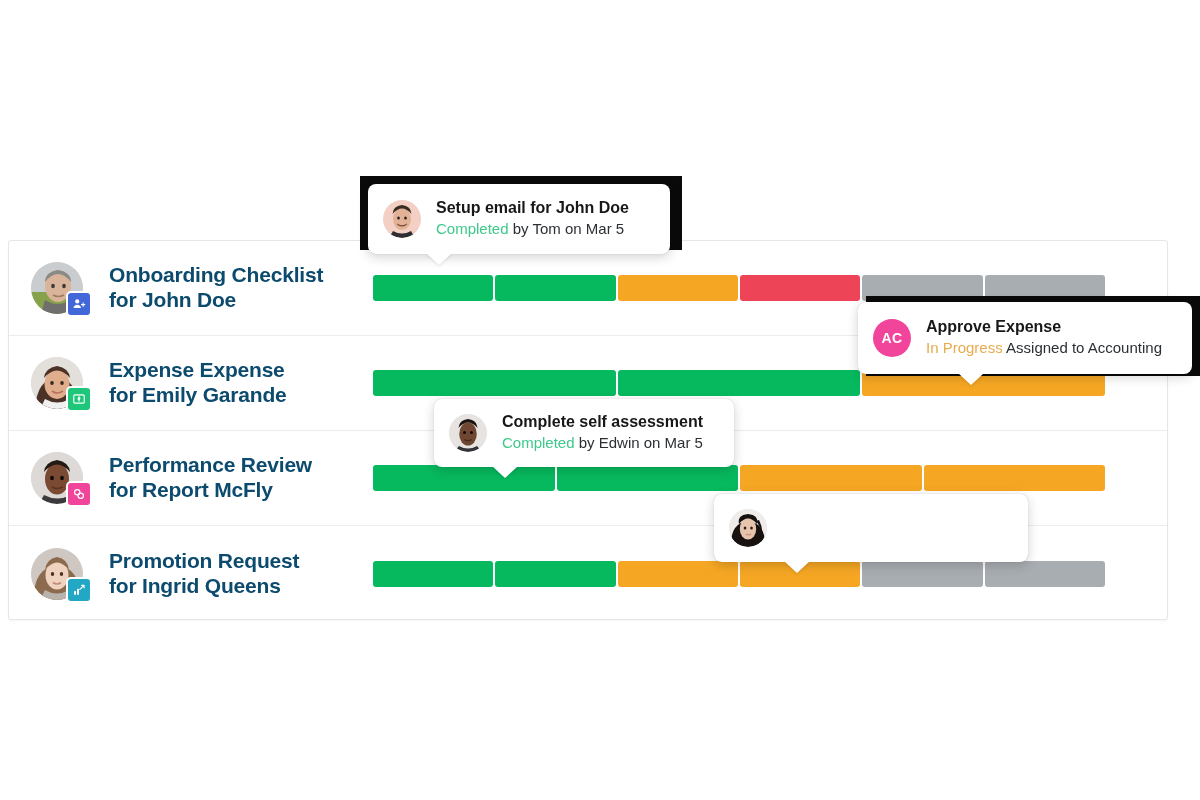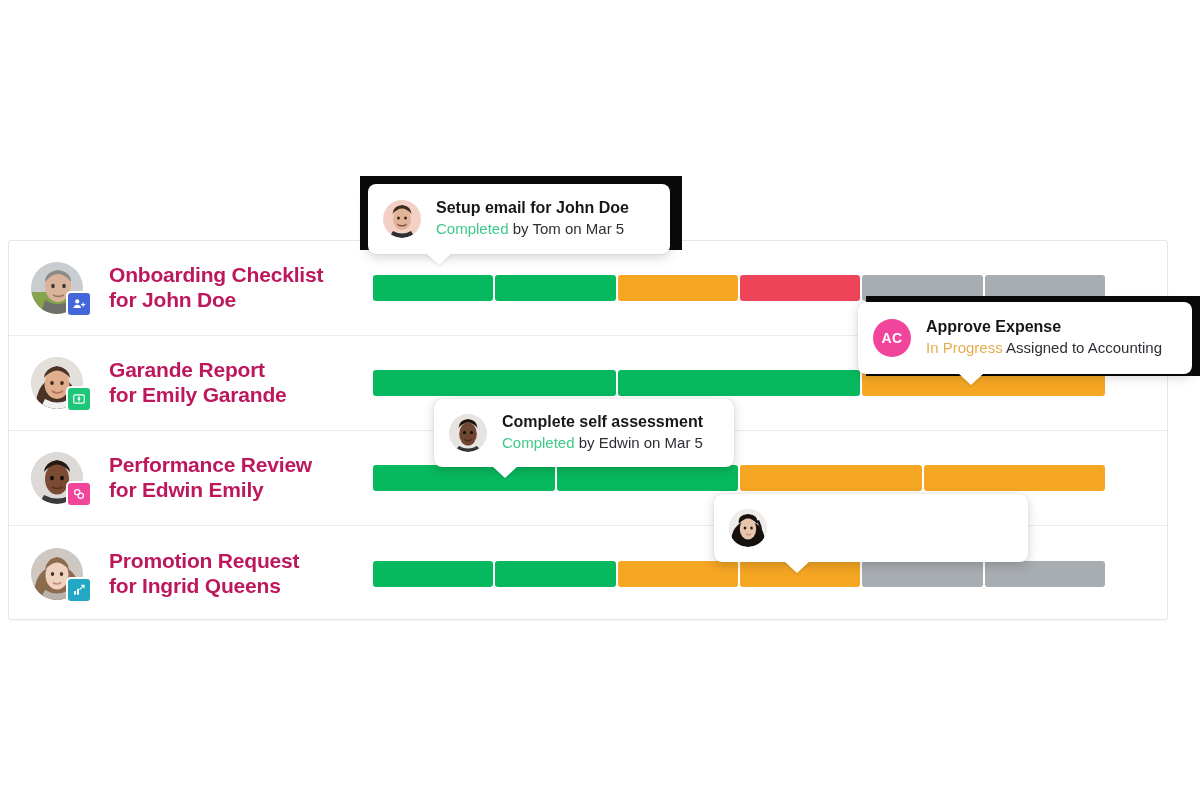--- a/index.html
+++ b/index.html
@@ -67,21 +67,21 @@
     align-items: center;
     justify-content: center;
     border: 2px solid #ffffff;
   }
   .badge svg { width: 14px; height: 14px; display: block; }
 
   .row-title {
     margin-left: 26px;
     font-size: 21px;
     font-weight: bold;
-    color: #be185d;
+    color: #0c4a6e;
     line-height: 1.18;
     letter-spacing: -0.2px;
   }
   .row-title .l2 { display: block; }
 
   
   .track {
     flex: none;
     width: 732px;
     display: flex;
@@ -239,21 +239,21 @@
             </svg>
           </div>
           <div class="badge" style="background:#1ec67a;">
             <svg viewBox="0 0 24 24" xmlns="http://www.w3.org/2000/svg">
               <rect x="3" y="5" width="18" height="14" rx="2" fill="none" stroke="#ffffff" stroke-width="2"></rect>
               <path d="M12 8v8M10 10.2c0-1.2 4-1.2 4 0s-4 .6-4 2 4 1.2 4 0" stroke="#ffffff" stroke-width="1.7" fill="none" stroke-linecap="round"></path>
             </svg>
           </div>
         </div>
         <div class="row-title">
-          <span>Garande Report</span>
+          <span>Expense Expense</span>
           <span class="l2">for Emily Garande</span>
         </div>
       </div>
       <div class="track">
         <div class="seg green" style="flex: 2 1 0%; background: rgb(7, 185, 94);"></div>
         <div class="seg green" style="flex: 2 1 0%; background: rgb(7, 185, 94);"></div>
         <div class="seg orange" style="flex: 2 1 0%; background: rgb(245, 166, 35);"></div>
       </div>
     </div>
 
@@ -280,21 +280,21 @@
           </div>
           <div class="badge" style="background:#f0459b;">
             <svg viewBox="0 0 24 24" fill="none" stroke="#ffffff" stroke-width="2" xmlns="http://www.w3.org/2000/svg">
               <circle cx="9" cy="9" r="4.6"></circle>
               <circle cx="15" cy="15" r="4.6"></circle>
             </svg>
           </div>
         </div>
         <div class="row-title">
           <span>Performance Review</span>
-          <span class="l2">for Edwin Emily</span>
+          <span class="l2">for Report McFly</span>
         </div>
       </div>
       <div class="track">
         <div class="seg green" style="flex: 1.5 1 0%; background: rgb(7, 185, 94);"></div>
         <div class="seg green" style="flex: 1.5 1 0%; background: rgb(7, 185, 94);"></div>
         <div class="seg orange" style="flex: 1.5 1 0%; background: rgb(245, 166, 35);"></div>
         <div class="seg orange" style="flex: 1.5 1 0%; background: rgb(245, 166, 35);"></div>
       </div>
     </div>
 

